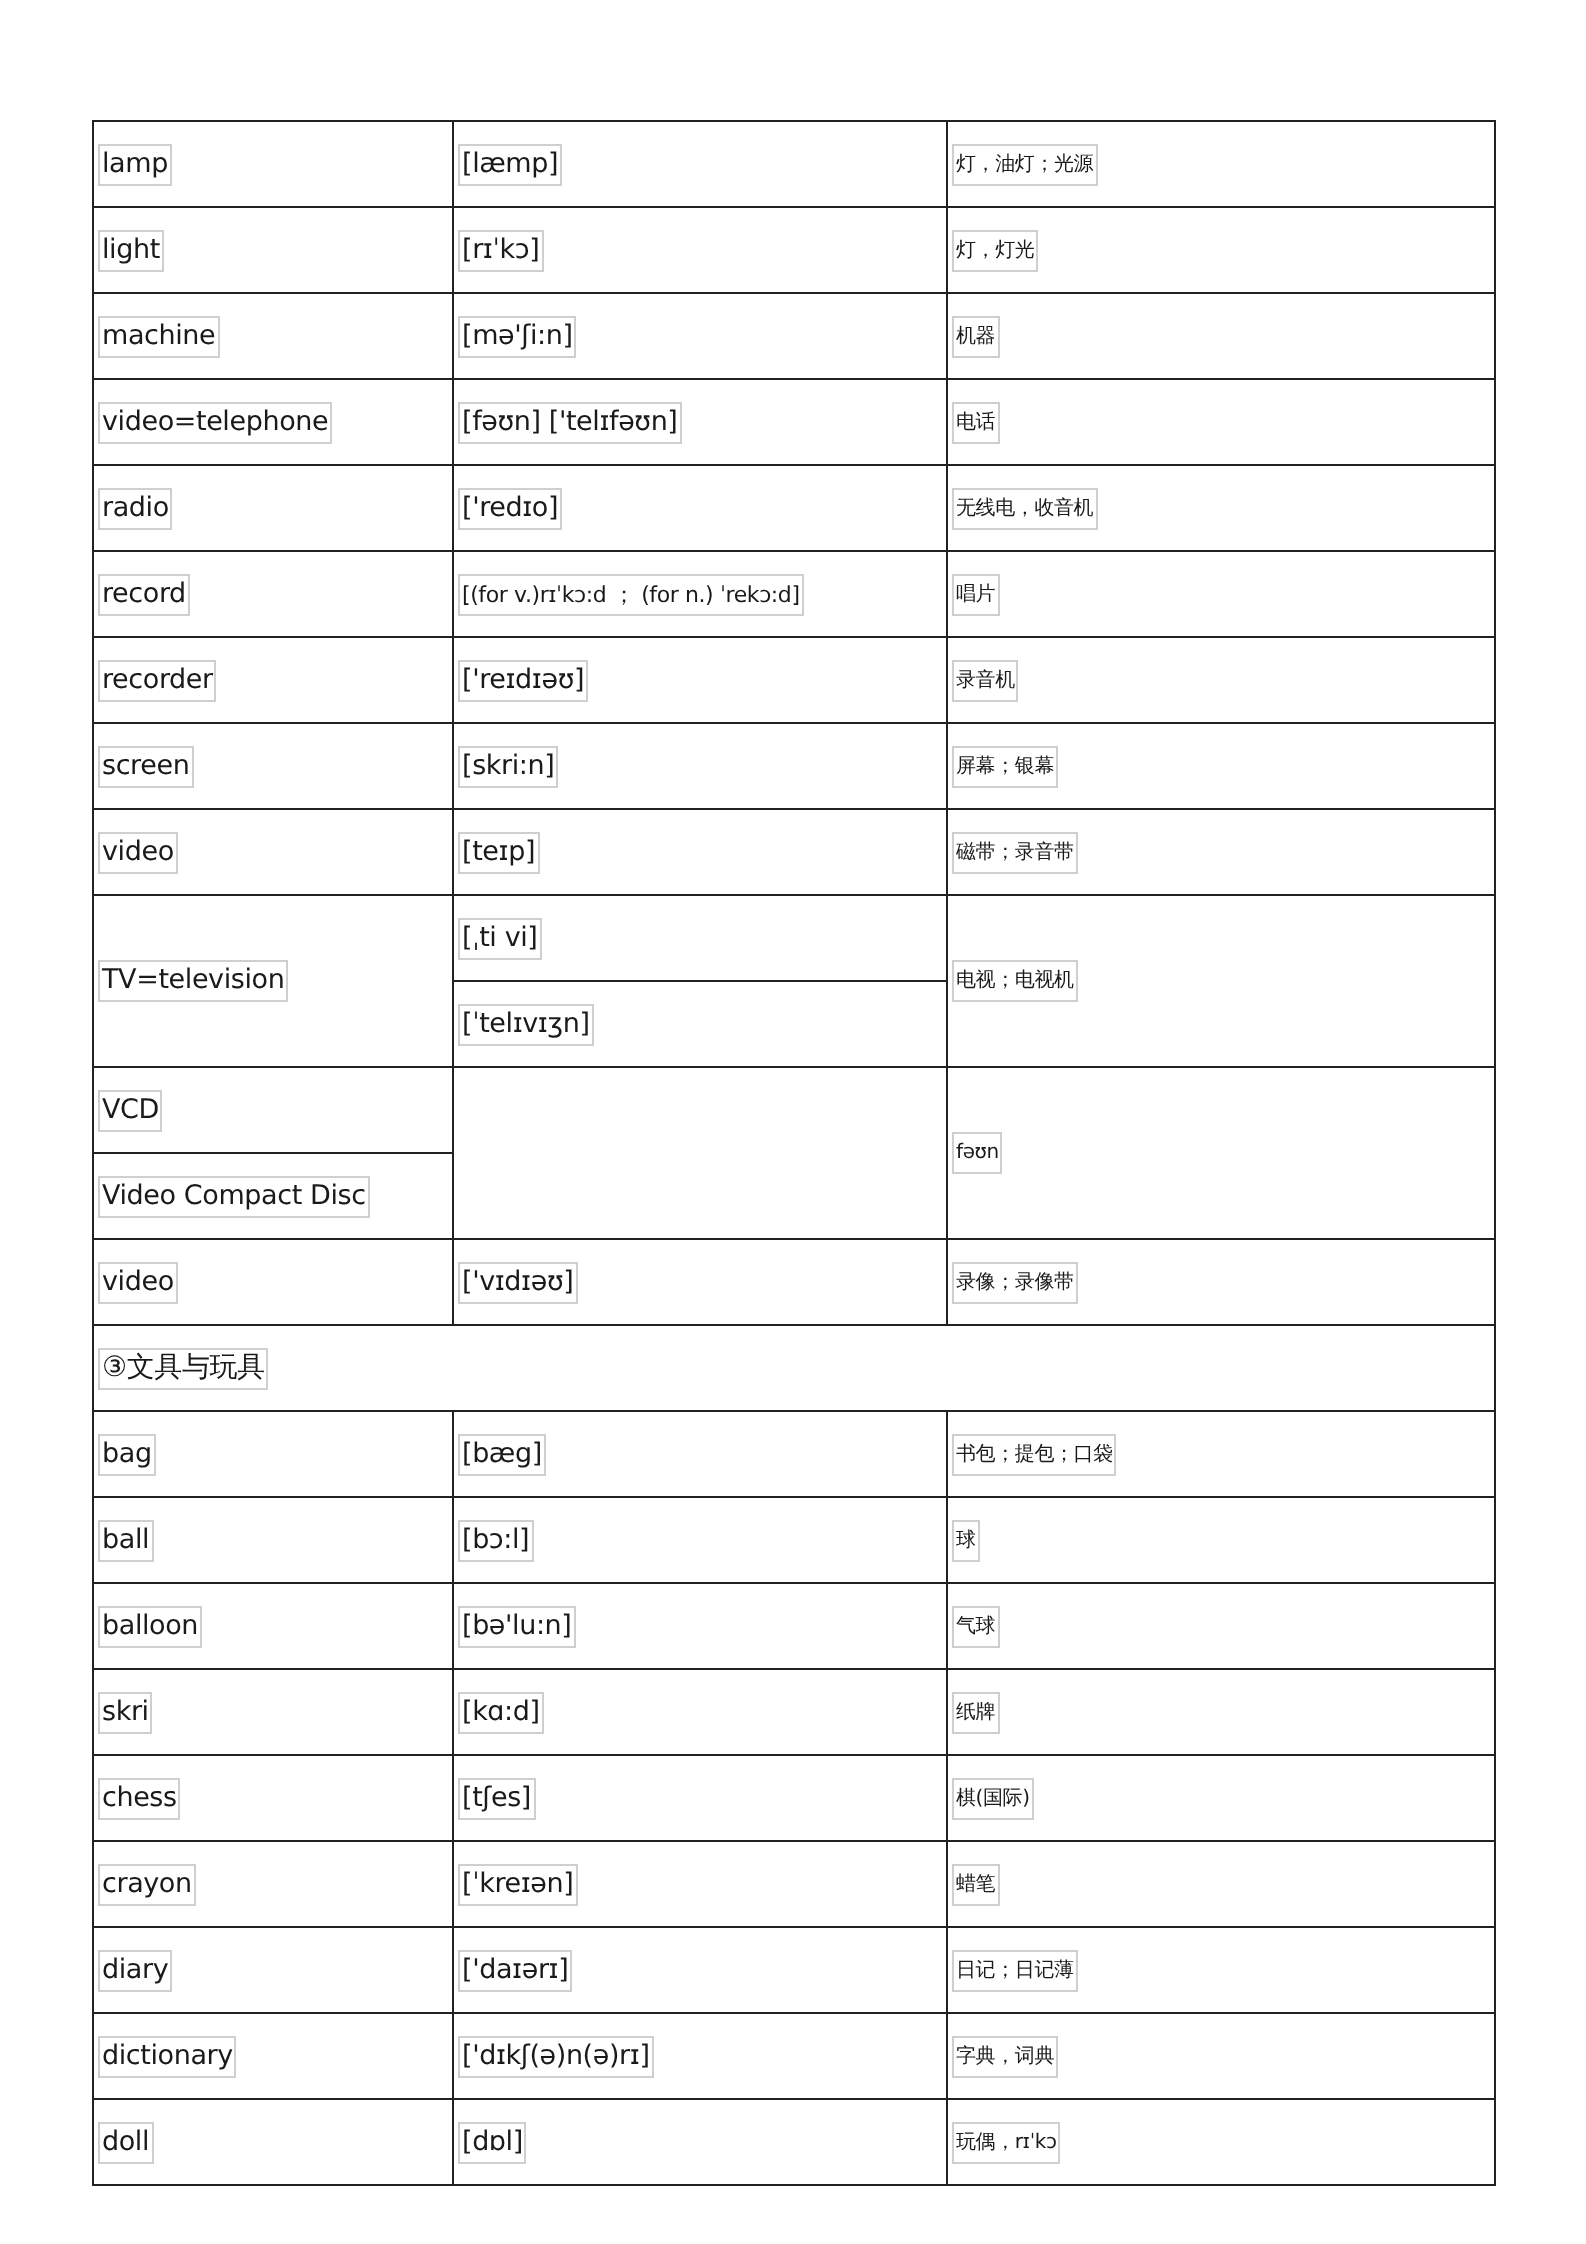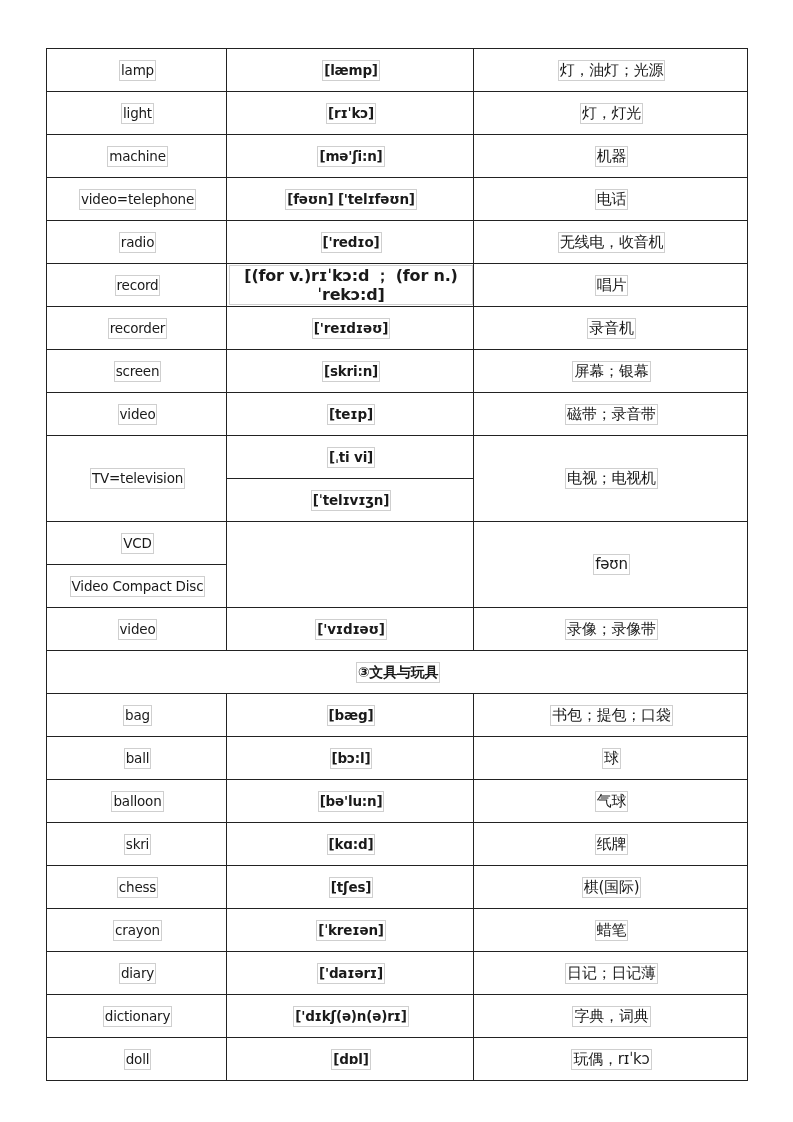--- a/index.html
+++ b/index.html
@@ -1,29 +1,29 @@
 <!DOCTYPE html>
 <html><head>
 <meta charset="utf-8">
 <style>
   html, body { margin: 0; padding: 0; background: #ffffff; }
   body { width: 793px; height: 1122px; position: relative; overflow: hidden;
          font-family: "DejaVu Sans", "Liberation Sans", sans-serif; color: #1a1a1a; }
-  table.vocab { position: absolute; left: 46px; top: 48px; width: 701px;
-                border-collapse: collapse; table-layout: fixed; text-align: center; }
+  table.vocab { position: absolute; left: 46px; top: 60px; width: 701px;
+                border-collapse: collapse; table-layout: fixed; }
   table.vocab td { border: 1px solid #222; padding: 0 0 0 2px; vertical-align: middle;
                    font-size: 14px; height: 42px; }
   col.c1 { width: 180px; } col.c2 { width: 247px; } col.c3 { width: 274px; }
   td.half { height: 38px; margin-left: 40px; }
   .t { display: inline-block; border: 1px solid #cfcfcf; padding: 0 1px; line-height: 19px;
        letter-spacing: -0.2px; }
   .en { font-size: 13.5px; }
-  .ph { font-size: 13.5px; font-weight: bold; }
-  .zh { font-size: 15px; }
-  td.section { font-weight: bold; font-size: 15px; }
+  .ph { font-size: 13.5px; }
+  .zh { font-size: 10px; }
+  td.section { font-weight: normal; font-size: 15px; }
 </style>
 </head>
 <body>
 
 <table class="vocab">
   <colgroup>
       <col class="c1">
       <col class="c2">
       <col class="c3">
     </colgroup>
@@ -49,21 +49,21 @@
         <td><span class="t ph">[fəʊn] ['telɪfəʊn]</span></td>
         <td><span class="t zh">电话</span></td>
       </tr>
     <tr>
         <td><span class="t en">radio</span></td>
         <td><span class="t ph">['redɪo]</span></td>
         <td><span class="t zh">无线电，收音机</span></td>
       </tr>
     <tr>
         <td><span class="t en">record</span></td>
-        <td><span class="t ph" style="font-size:16px">[(for v.)rɪˈkɔ:d ；  (for n.) ˈrekɔ:d]</span></td>
+        <td><span class="t ph" style="font-size:11px">[(for v.)rɪˈkɔ:d ；  (for n.) ˈrekɔ:d]</span></td>
         <td><span class="t zh">唱片</span></td>
       </tr>
     <tr>
         <td><span class="t en">recorder</span></td>
         <td><span class="t ph">['reɪdɪəʊ]</span></td>
         <td><span class="t zh">录音机</span></td>
       </tr>
     <tr>
         <td><span class="t en">screen</span></td>
         <td><span class="t ph">[skri:n]</span></td>

